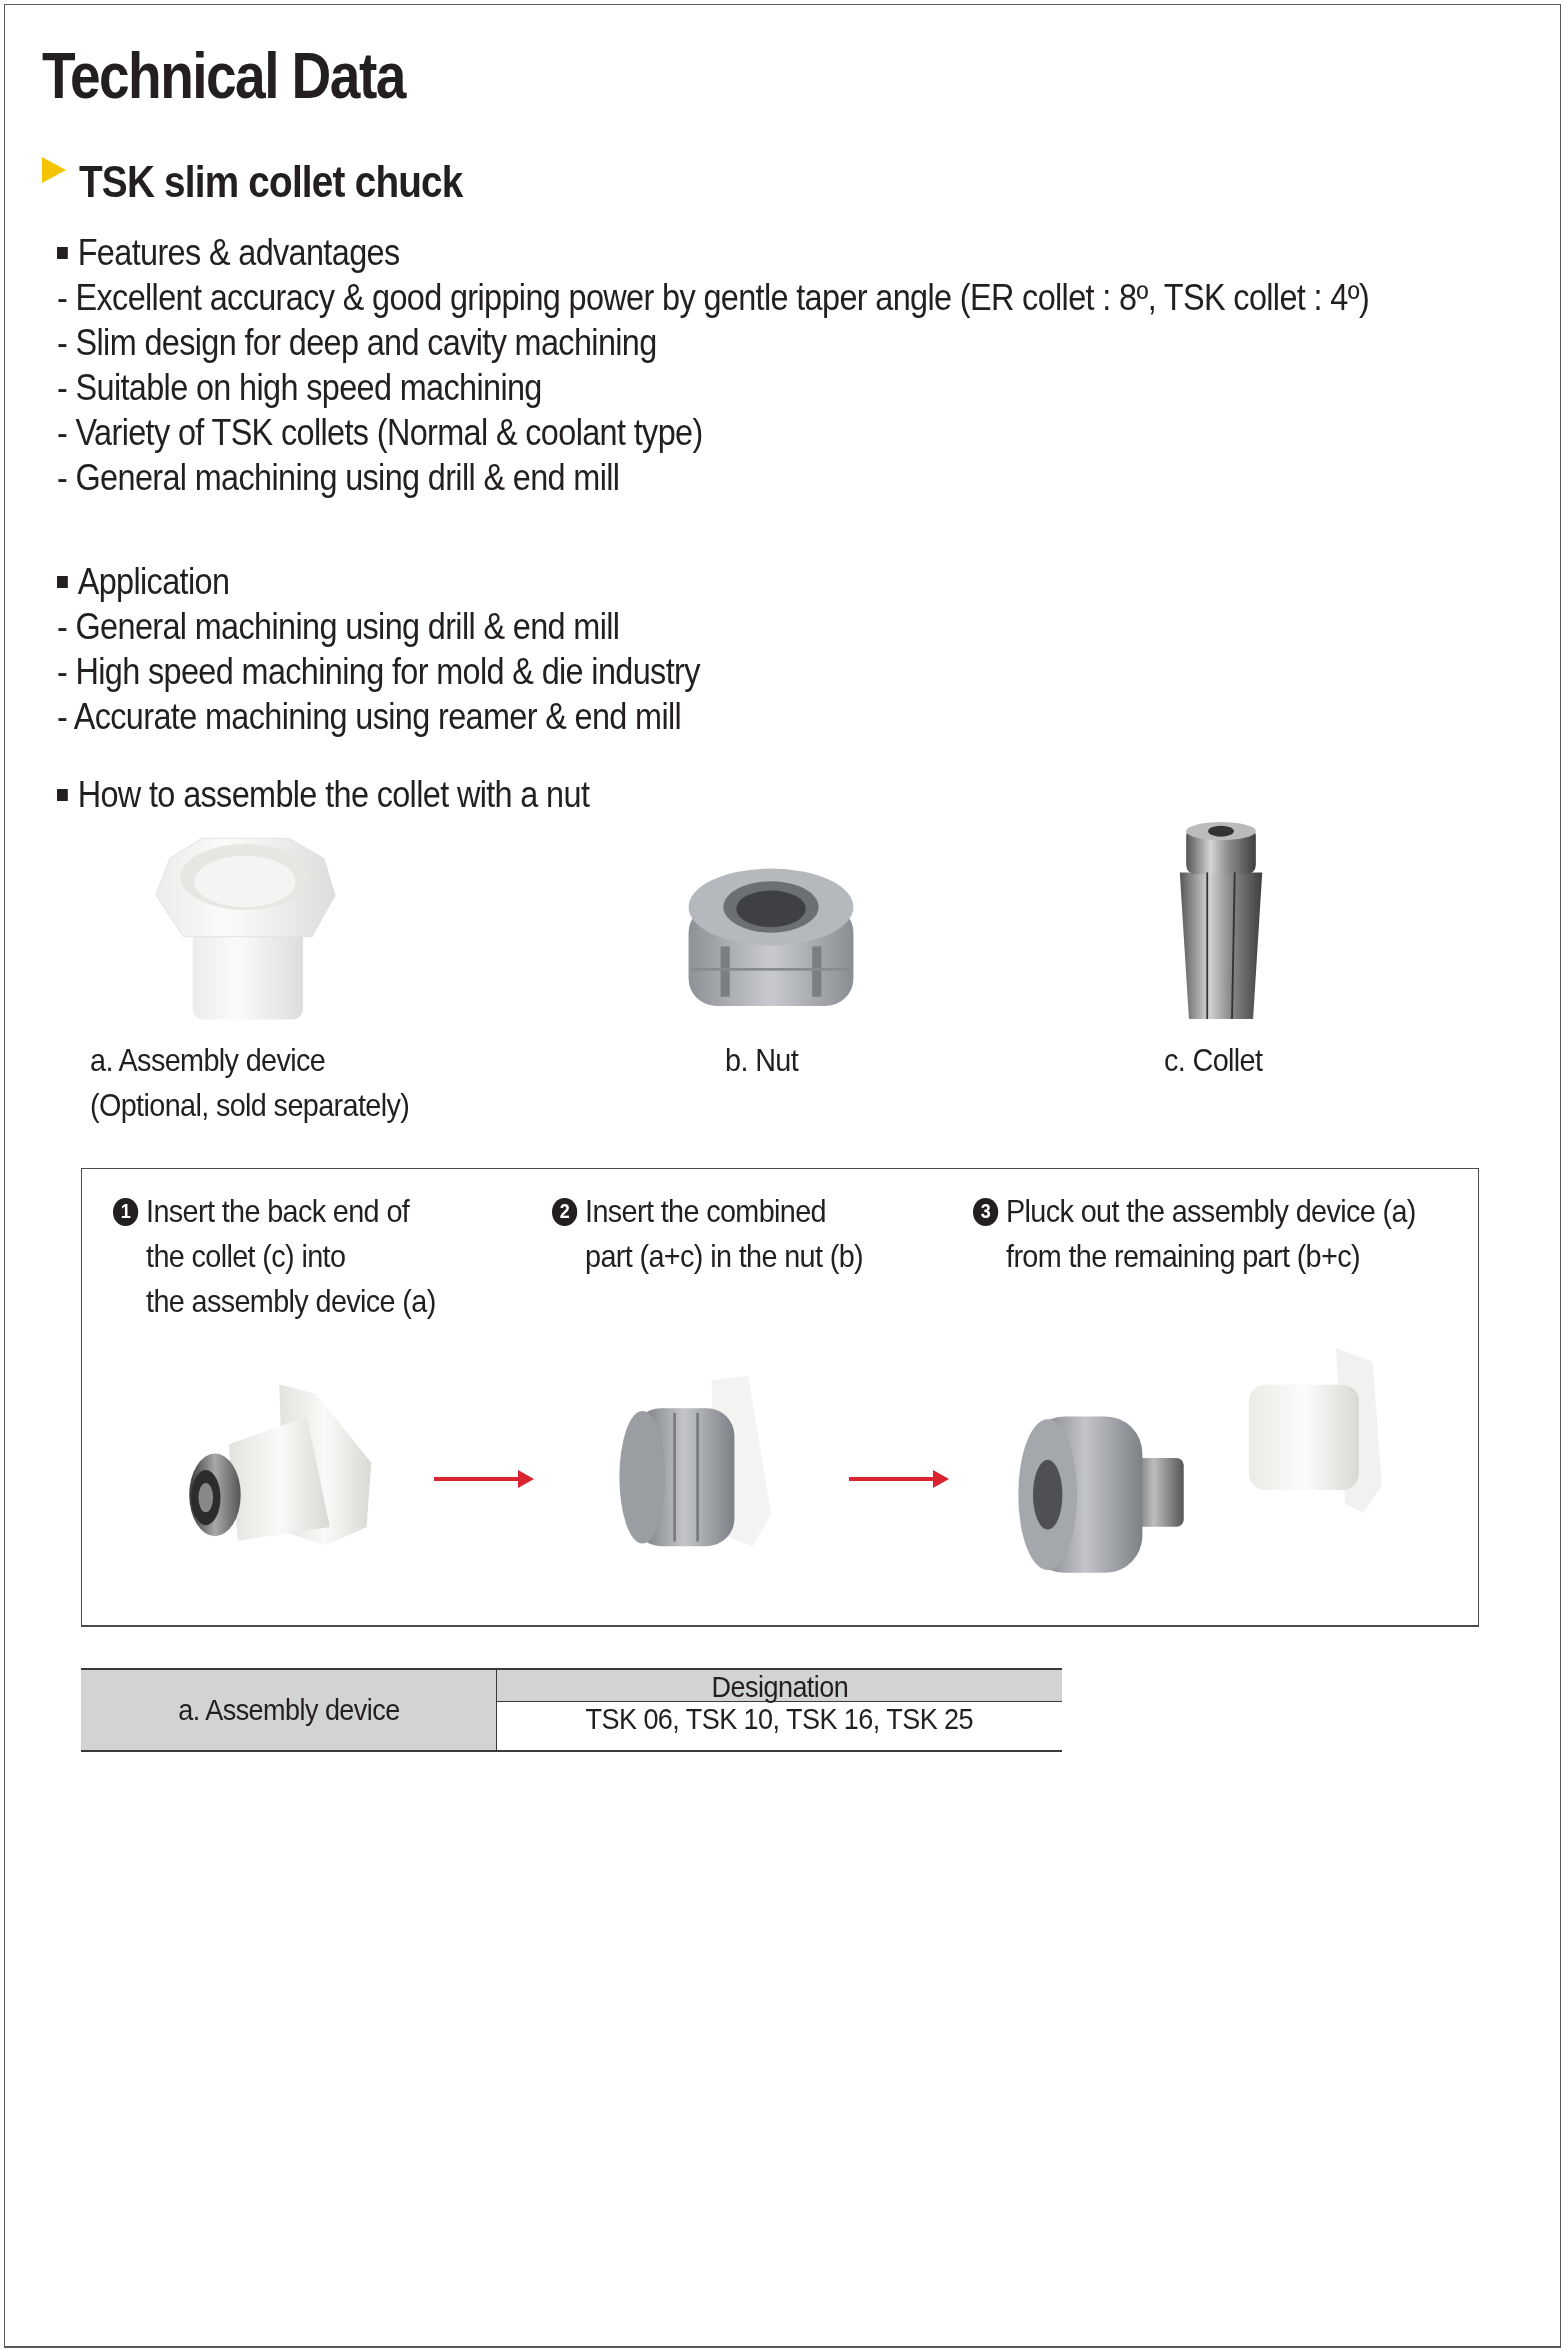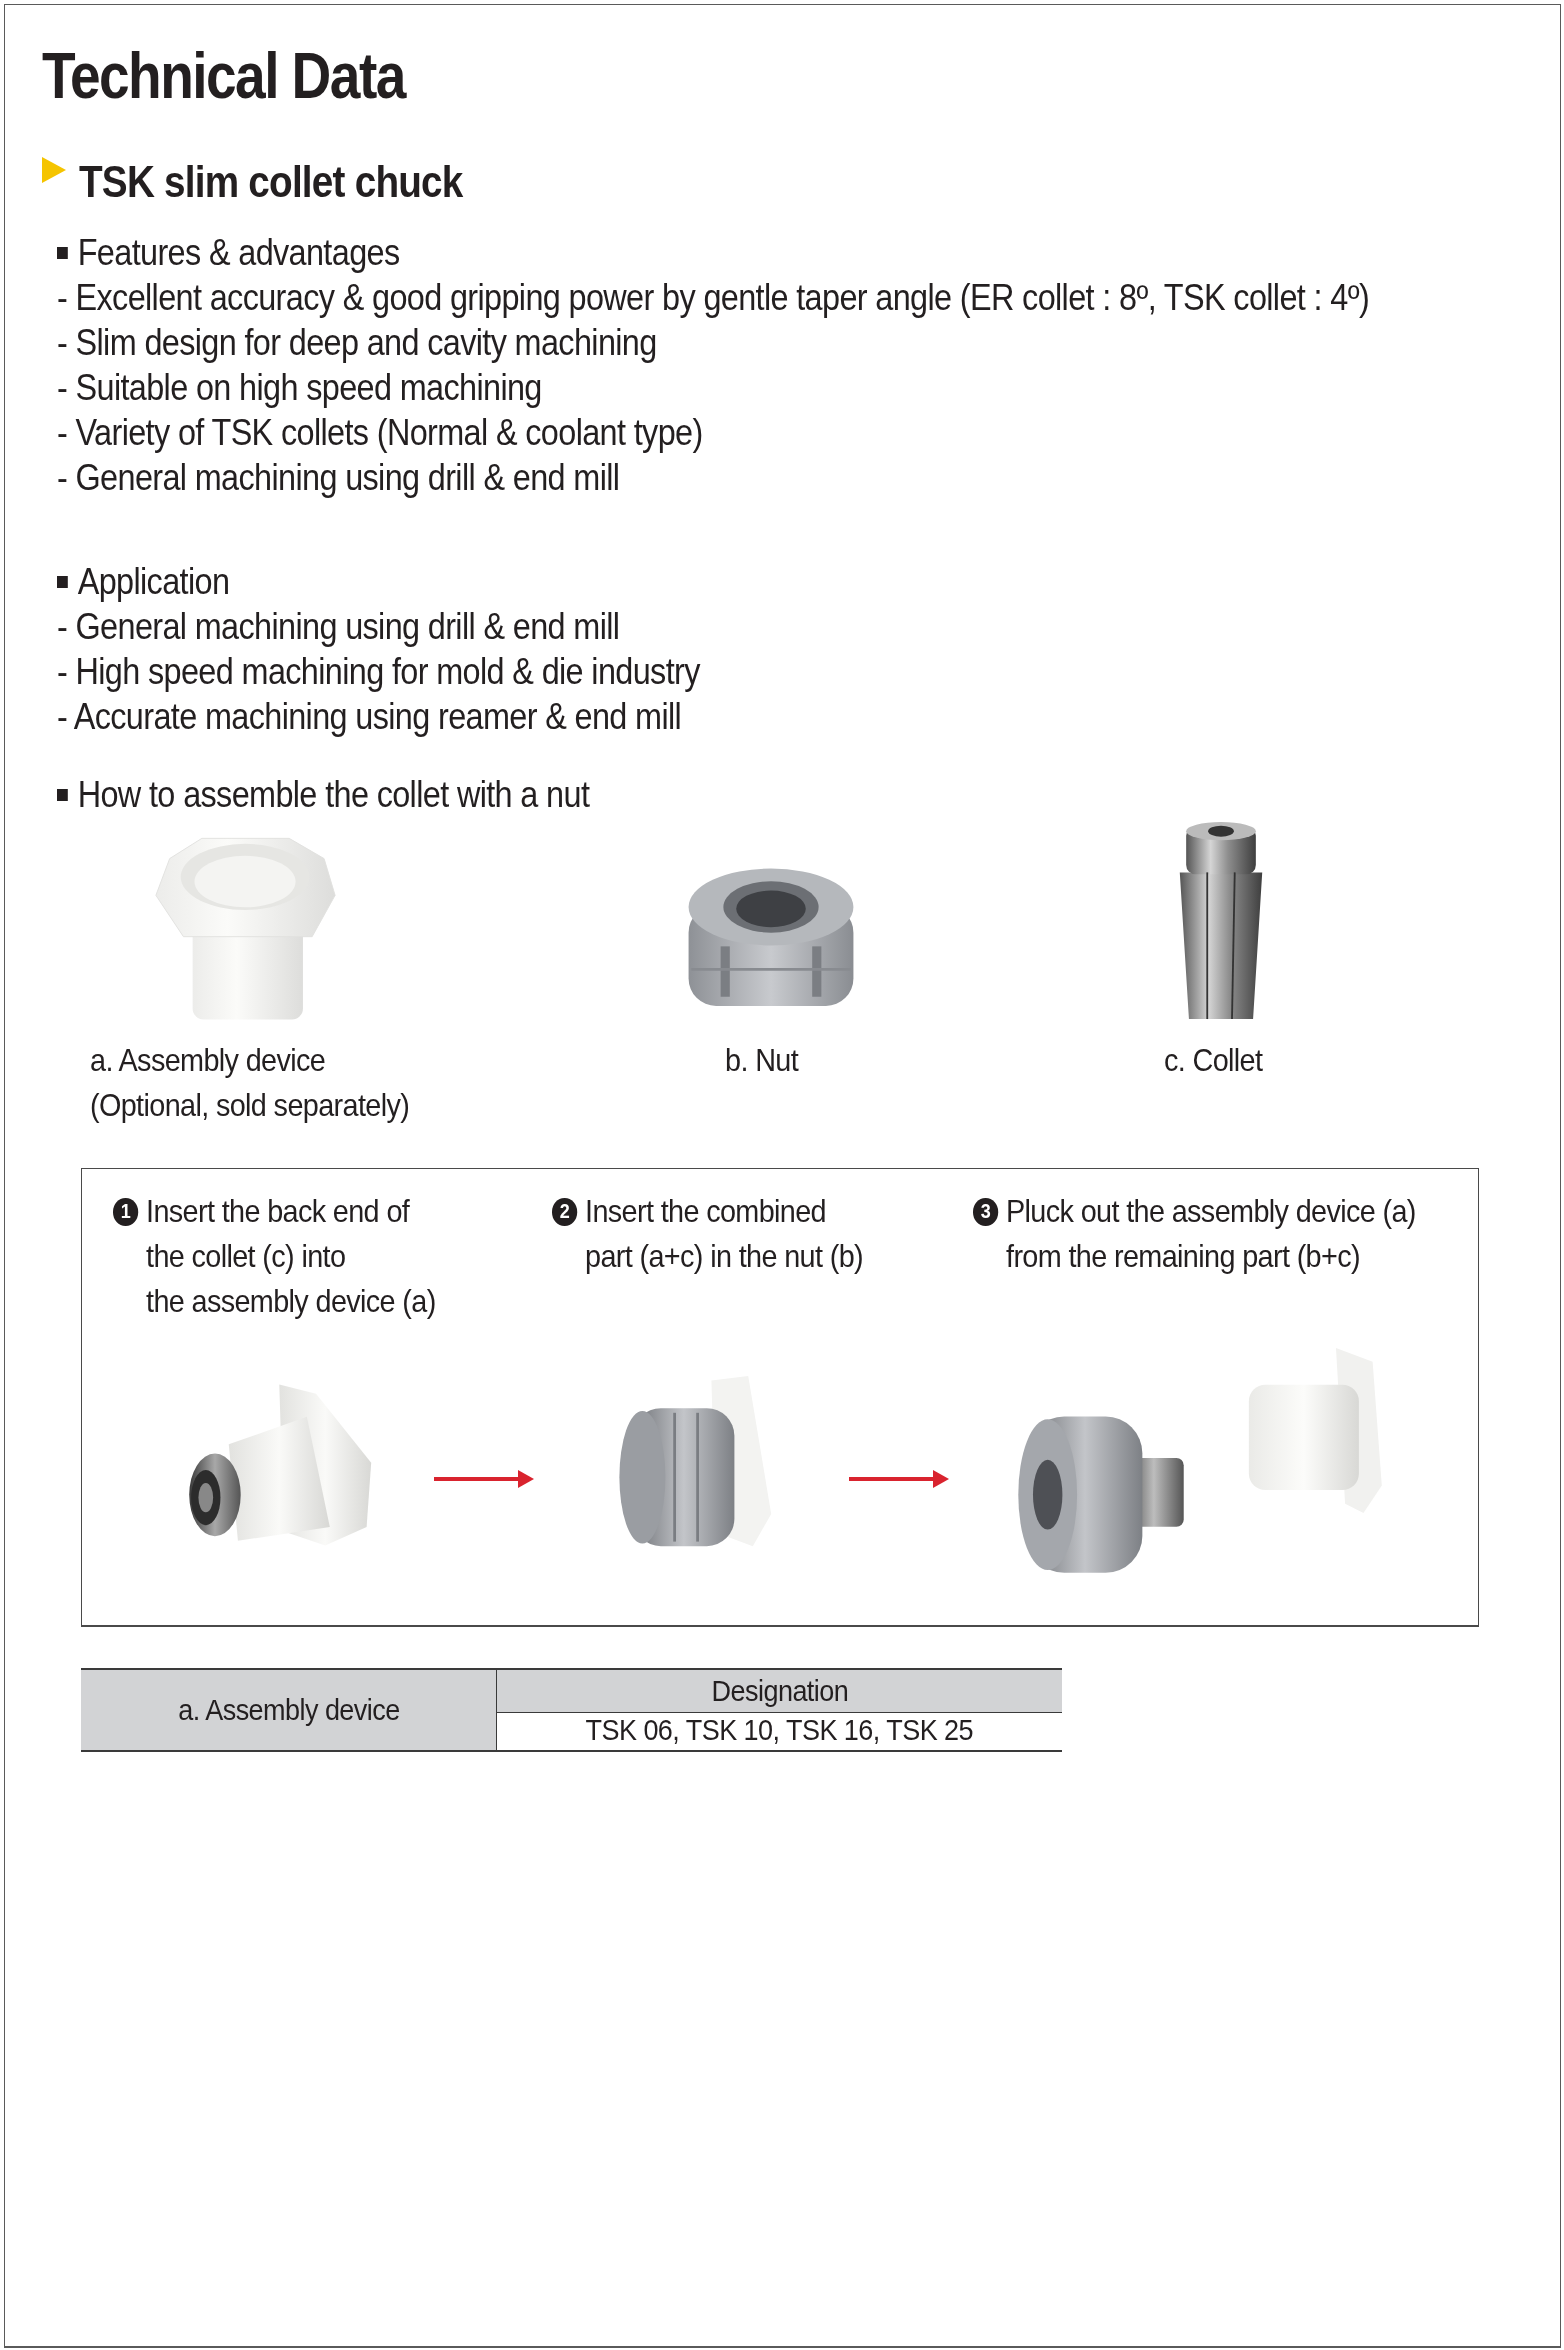--- a/index.html
+++ b/index.html
@@ -49,22 +49,22 @@
   .arrow { position: absolute; height: 18.4px; }
   .arrow .shaft { position: absolute; left: 0; top: 7.3px; height: 3.7px; background: #d9232e; }
   .arrow .head { position: absolute; top: 0; width: 0; height: 0; border-top: 9.2px solid transparent;
                  border-bottom: 9.2px solid transparent; border-left: 16.5px solid #d9232e; }
 
   .table { position: absolute; left: 81px; top: 1668px; width: 981px; height: 84px;
            border-top: 2.8px solid #3a3a3a; border-bottom: 2.8px solid #3a3a3a; display: flex; }
   .table .left { width: 416px; background: #d2d3d5; border-right: 1.8px solid #3a3a3a;
                  display: flex; align-items: center; justify-content: center; font-size: 30px; letter-spacing: -0.6px; }
   .table .right { flex: 1; display: flex; flex-direction: column; }
-  .table .hdr { height: 43px; background: #d2d3d5; border-bottom: 1.8px solid #3a3a3a; display: flex;
-                align-items: center; justify-content: center; font-size: 30px; letter-spacing: -0.6px; }
+  .table .hdr { height: 32px; background: #d2d3d5; border-bottom: 1.8px solid #3a3a3a; display: flex;
+                justify-content: center; font-size: 30px; letter-spacing: -0.6px; }
   .table .val { flex: 1; background: #fff; display: flex; justify-content: center;
                 font-size: 30px; letter-spacing: -0.6px; }
   .cond { display: inline-block; transform: scaleX(0.9); }
 </style>
 </head>
 <body>
 
 <div class="frame"></div>
 
 <h1 class="title">Technical Data</h1>

